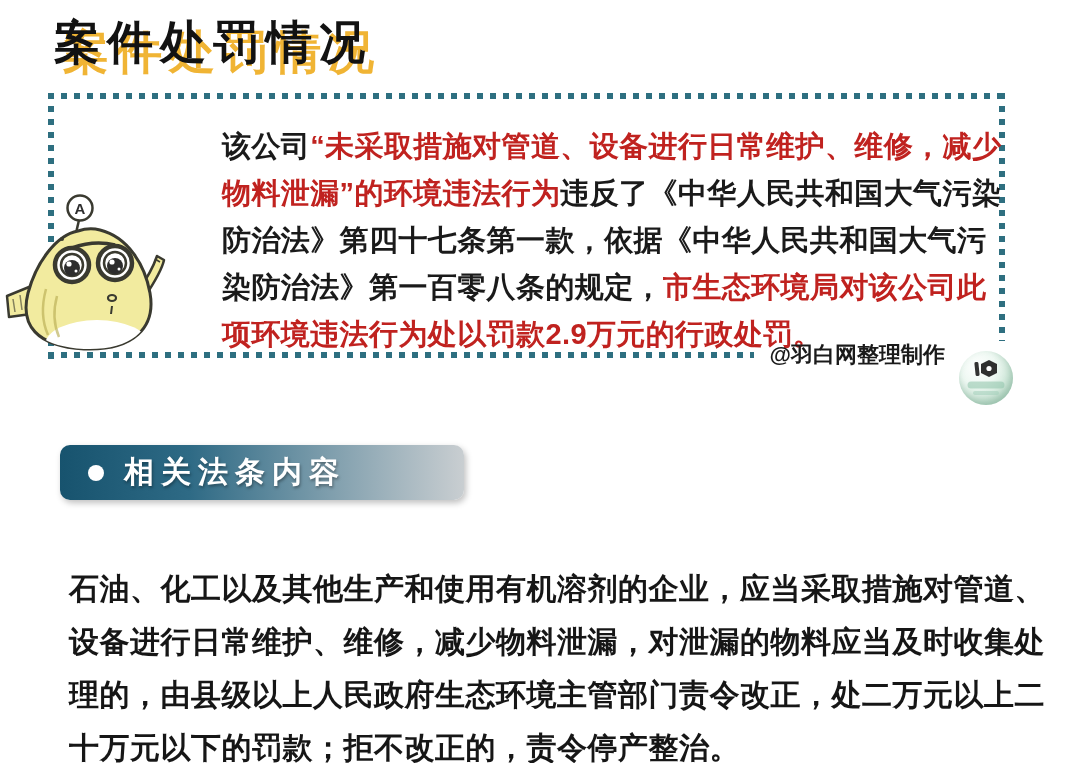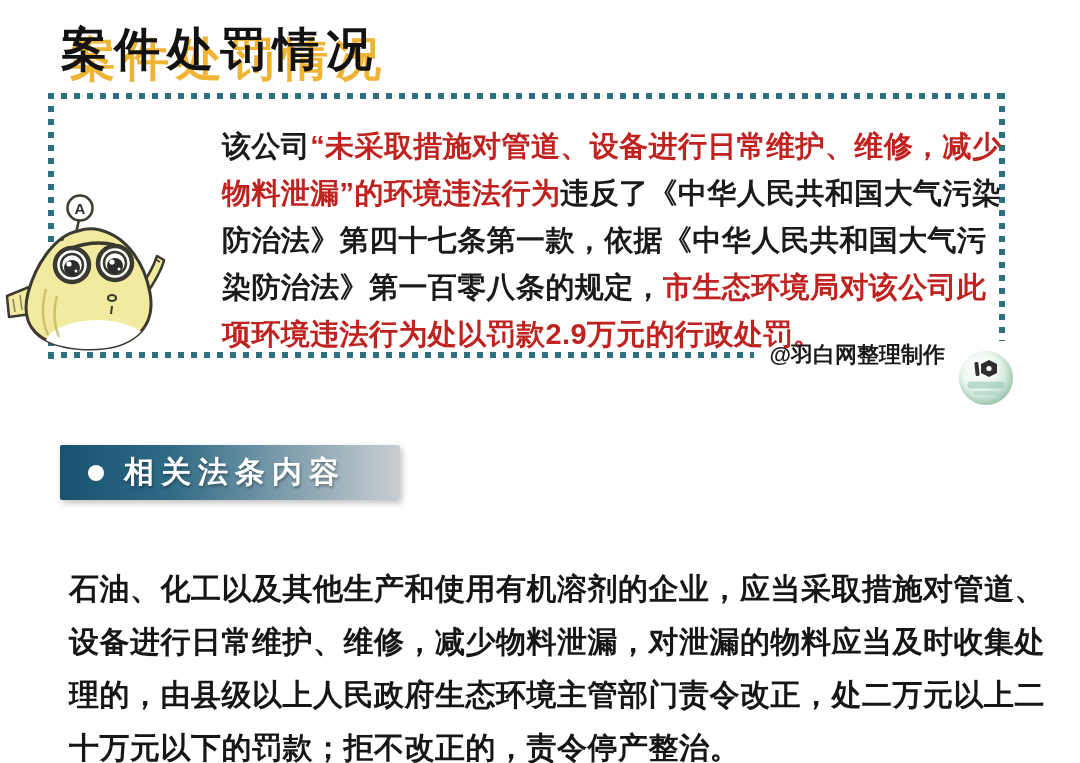--- a/index.html
+++ b/index.html
@@ -1,20 +1,20 @@
 <!DOCTYPE html>
 <html><head>
 <meta charset="utf-8">
 <style>
   html,body{margin:0;padding:0;background:#ffffff;}
   .page{position:relative;width:1080px;height:763px;background:#ffffff;overflow:hidden;
         font-family:"Liberation Sans","DejaVu Sans",sans-serif;}
 
   
-  .title{position:absolute;left:50px;top:8px;margin:11px;font-size:46px;font-weight:900;
+  .title{position:absolute;left:50px;top:8px;margin:4px;font-size:46px;font-weight:900;
          letter-spacing:7px;color:#121212;text-shadow:9px 10px 0 #f0b434;}
 
   
   .case-box{position:absolute;left:48px;top:93px;width:957px;height:298px;}
   .dash-h{background:repeating-linear-gradient(90deg,#2e6f80 0 6px,transparent 6px 13px);}
   .dash-v{background:repeating-linear-gradient(180deg,#2e6f80 0 6px,transparent 6px 13px);}
   .dash-top{position:absolute;top:0;left:0;right:0;height:6px;}
   .dash-left{position:absolute;top:0;left:0;bottom:28px;width:6px;}
   .dash-right{position:absolute;top:0;right:0;height:calc(100% - 50px);width:6px;}
 
@@ -27,23 +27,23 @@
   .footer-dash{flex:1;height:6px;}
   .attribution{margin:0 10px 0 16px;font-size:22px;font-weight:bold;color:#1a1a1a;white-space:nowrap;}
   .logo{position:relative;width:54px;height:54px;border-radius:50%;margin:24px 0 -22px 4px;flex:none;
         background:radial-gradient(circle at 35% 30%,#ffffff 0%,#eef8f2 35%,#c6e2d2 70%,#a9d1bd 100%);
         box-shadow:inset -2px -4px 7px rgba(110,160,135,.45);}
   .logo svg{position:absolute;left:0;top:0;}
 
   .mascot{position:absolute;left:-46px;top:100px;width:166px;height:162px;}
 
   
-  .section-header{position:absolute;left:60px;top:445px;width:340px;height:55px;display:flex;align-items:center;
+  .section-header{position:absolute;left:60px;top:445px;width:404px;height:55px;display:flex;align-items:center;
         background:linear-gradient(90deg,#17536e 0%,#2e6a85 32%,#7d9dac 66%,#c9ced1 100%);
-        box-shadow:2px 3px 6px rgba(0,0,0,.25);border-radius:2px;}
+        box-shadow:2px 3px 6px rgba(0,0,0,.25);border-radius:10px;}
   .bullet-dot{width:16px;height:16px;border-radius:50%;background:#ffffff;margin:0 20px 0 28px;flex:none;}
   .header-text{color:#ffffff;font-size:30px;font-weight:bold;letter-spacing:7px;
         text-shadow:1px 2px 3px rgba(0,0,0,.35);white-space:nowrap;}
 
   
   .law-text{position:absolute;left:55px;top:548px;width:980px;margin:14px;font-size:30px;font-weight:bold;
         line-height:53px;color:#161616;letter-spacing:.5px;}
 </style>
 </head>
 <body>

